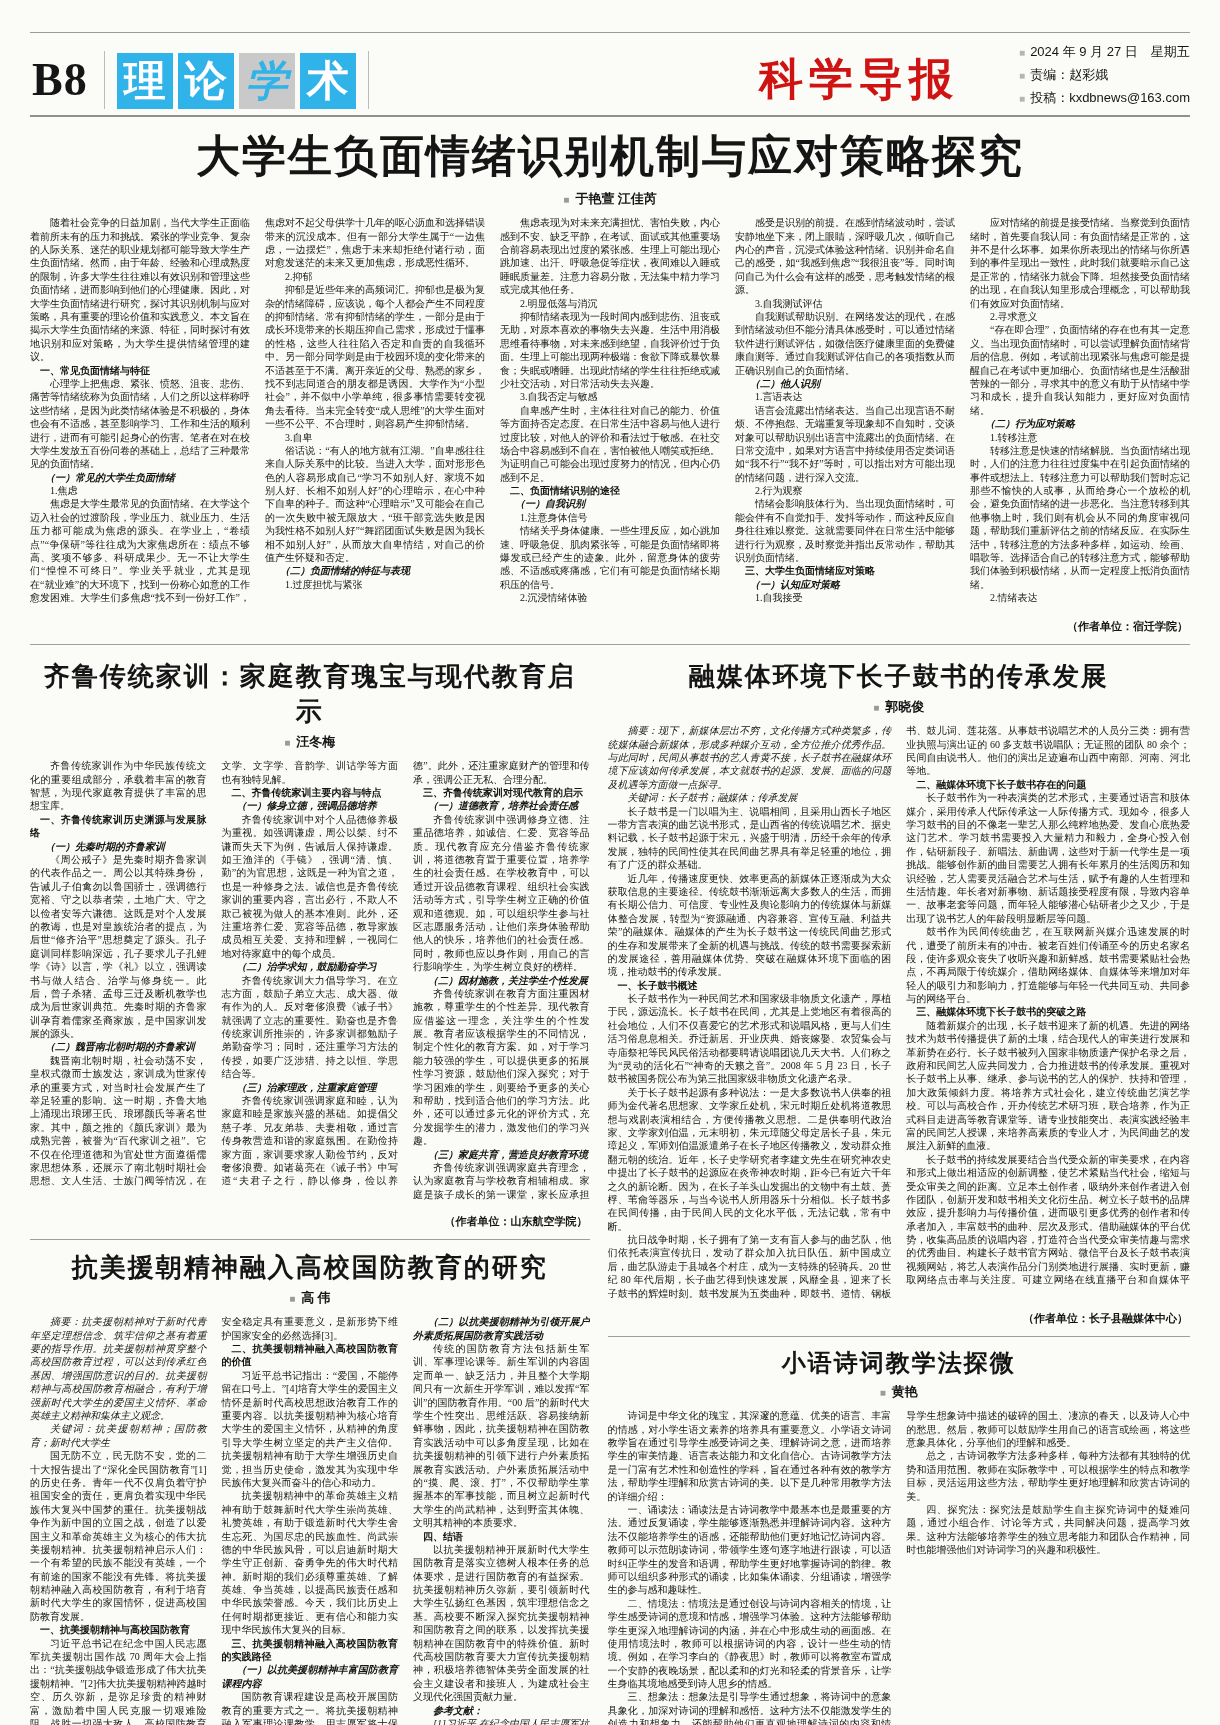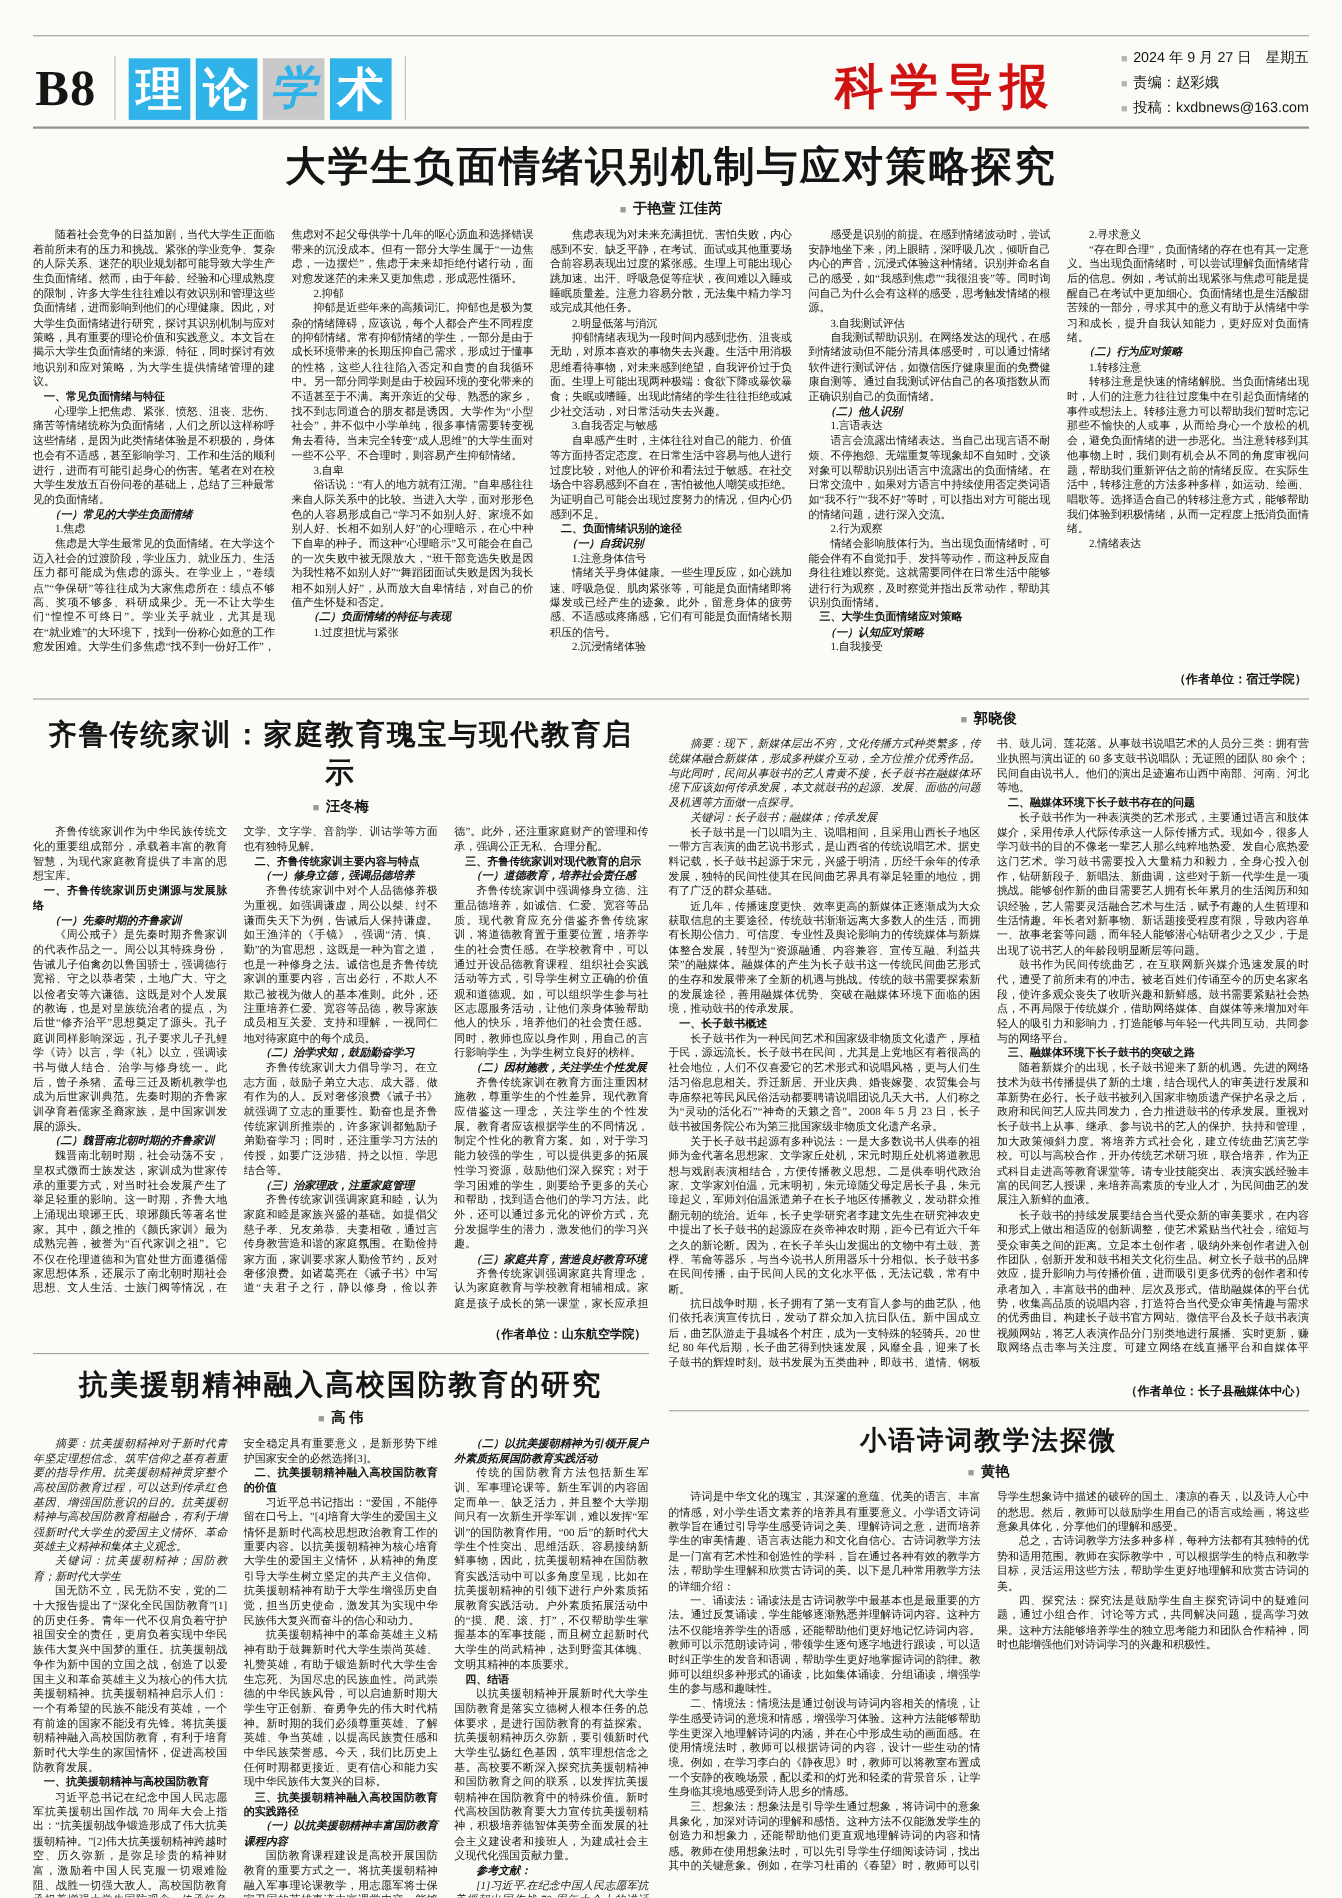--- a/index.html
+++ b/index.html
@@ -19,21 +19,21 @@
           line-height:56px;font-size:42px;font-weight:bold;font-family:"Liberation Sans",sans-serif;}
   .secbox.alt{background:#c9c9c9;color:#2fb3e8;font-family:"Liberation Serif",serif;font-style:italic;}
   .hdr-fill{flex:1;}
   .masthead{color:#cf1312;font-size:44px;font-weight:bold;
             font-family:"Liberation Serif",serif;letter-spacing:6px;margin-right:60px;}
   .hdr-info{font-size:13px;line-height:1.75;font-family:"Liberation Sans",sans-serif;}
   .hdr-info .sq{color:#b5b5b5;font-size:10px;margin-right:5px;}
   
   .art-title{font-family:"Liberation Sans","DejaVu Sans",sans-serif;font-weight:bold;
              text-align:center;letter-spacing:2px;margin:10px 0 2px 0;}
-  .t-xl{font-size:37px;}
+  .t-xl{font-size:44px;}
   .t-l{font-size:26px;}
   .t-m{font-size:24px;}
   .byline{text-align:center;font-size:13px;font-weight:bold;margin:4px 0 8px 0;
           font-family:Liberation Serif, serif;}
   .byline .sq{color:#9a9a9a;font-size:10px;margin-right:6px;}
   .art-body{text-align:justify;text-justify:inter-character;word-break:break-all;
             font-size:10px;line-height:1.34;column-gap:15px;column-fill:auto;overflow:hidden;}
   .art-body p{margin:0;}
   .bp{text-indent:2em;}
   .bh1{font-weight:bold;text-indent:1em;font-family:"Liberation Sans",sans-serif;}
@@ -108,20 +108,21 @@
         <p class="bh3">3.自我测试评估</p>
         <p class="bp">自我测试帮助识别。在网络发达的现代，在感到情绪波动但不能分清具体感受时，可以通过情绪软件进行测试评估，如微信医疗健康里面的免费健康自测等。通过自我测试评估自己的各项指数从而正确识别自己的负面情绪。</p>
         <p class="bh2">（二）他人识别</p>
         <p class="bh3">1.言语表达</p>
         <p class="bp">语言会流露出情绪表达。当自己出现言语不耐烦、不停抱怨、无端重复等现象却不自知时，交谈对象可以帮助识别出语言中流露出的负面情绪。在日常交流中，如果对方语言中持续使用否定类词语如“我不行”“我不好”等时，可以指出对方可能出现的情绪问题，进行深入交流。</p>
         <p class="bh3">2.行为观察</p>
         <p class="bp">情绪会影响肢体行为。当出现负面情绪时，可能会伴有不自觉扣手、发抖等动作，而这种反应自身往往难以察觉。这就需要同伴在日常生活中能够进行行为观察，及时察觉并指出反常动作，帮助其识别负面情绪。</p>
         <p class="bh1">三、大学生负面情绪应对策略</p>
         <p class="bh2">（一）认知应对策略</p>
         <p class="bh3">1.自我接受</p>
+        <p class="bp">应对情绪的前提是接受情绪。当察觉到负面情绪时，首先要自我认同：有负面情绪是正常的，这并不是什么坏事。如果你所表现出的情绪与你所遇到的事件呈现出一致性，此时我们就要暗示自己这是正常的，情绪张力就会下降。坦然接受负面情绪的出现，在自我认知里形成合理概念，可以帮助我们有效应对负面情绪。</p>
         <p class="bh3">2.寻求意义</p>
         <p class="bp">“存在即合理”，负面情绪的存在也有其一定意义。当出现负面情绪时，可以尝试理解负面情绪背后的信息。例如，考试前出现紧张与焦虑可能是提醒自己在考试中更加细心。负面情绪也是生活酸甜苦辣的一部分，寻求其中的意义有助于从情绪中学习和成长，提升自我认知能力，更好应对负面情绪。</p>
         <p class="bh2">（二）行为应对策略</p>
         <p class="bh3">1.转移注意</p>
         <p class="bp">转移注意是快速的情绪解脱。当负面情绪出现时，人们的注意力往往过度集中在引起负面情绪的事件或想法上。转移注意力可以帮助我们暂时忘记那些不愉快的人或事，从而给身心一个放松的机会，避免负面情绪的进一步恶化。当注意转移到其他事物上时，我们则有机会从不同的角度审视问题，帮助我们重新评估之前的情绪反应。在实际生活中，转移注意的方法多种多样，如运动、绘画、唱歌等。选择适合自己的转移注意方式，能够帮助我们体验到积极情绪，从而一定程度上抵消负面情绪。</p>
         <p class="bh3">2.情绪表达</p>
       </div>
     <div class="unit-line">（作者单位：宿迁学院）</div>
   </section>
 
@@ -181,20 +182,21 @@
             <p class="bp">以抗美援朝精神开展新时代大学生国防教育是落实立德树人根本任务的总体要求，是进行国防教育的有益探索。抗美援朝精神历久弥新，要引领新时代大学生弘扬红色基因，筑牢理想信念之基。高校要不断深入探究抗美援朝精神和国防教育之间的联系，以发挥抗美援朝精神在国防教育中的特殊价值。新时代高校国防教育要大力宣传抗美援朝精神，积极培养德智体美劳全面发展的社会主义建设者和接班人，为建成社会主义现代化强国贡献力量。</p>
             <p class="bp kai refhead">参考文献：</p>
             <p class="bp kai">[1]习近平.在纪念中国人民志愿军抗美援朝出国作战 70 周年大会上的讲话[N].人民日报,2020-10-24(002).</p>
           </div>
 
       </section>
     </div>
 
     <div class="stack-right">
       <section>
+        <h2 class="art-title t-l">融媒体环境下长子鼓书的传承发展</h2>
         <div class="byline"><span class="sq">■</span><span>郭晓俊</span></div>
         <div class="art-body" id="b3">
             <p class="bp kai">摘要：现下，新媒体层出不穷，文化传播方式种类繁多，传统媒体融合新媒体，形成多种媒介互动，全方位推介优秀作品。与此同时，民间从事鼓书的艺人青黄不接，长子鼓书在融媒体环境下应该如何传承发展，本文就鼓书的起源、发展、面临的问题及机遇等方面做一点探寻。</p>
             <p class="bp kai">关键词：长子鼓书；融媒体；传承发展</p>
             <p class="bp">长子鼓书是一门以唱为主、说唱相间，且采用山西长子地区一带方言表演的曲艺说书形式，是山西省的传统说唱艺术。据史料记载，长子鼓书起源于宋元，兴盛于明清，历经千余年的传承发展，独特的民间性使其在民间曲艺界具有举足轻重的地位，拥有了广泛的群众基础。</p>
             <p class="bp">近几年，传播速度更快、效率更高的新媒体正逐渐成为大众获取信息的主要途径。传统鼓书渐渐远离大多数人的生活，而拥有长期公信力、可信度、专业性及舆论影响力的传统媒体与新媒体整合发展，转型为“资源融通、内容兼容、宣传互融、利益共荣”的融媒体。融媒体的产生为长子鼓书这一传统民间曲艺形式的生存和发展带来了全新的机遇与挑战。传统的鼓书需要探索新的发展途径，善用融媒体优势、突破在融媒体环境下面临的困境，推动鼓书的传承发展。</p>
             <p class="bh1">一、长子鼓书概述</p>
             <p class="bp">长子鼓书作为一种民间艺术和国家级非物质文化遗产，厚植于民，源远流长。长子鼓书在民间，尤其是上党地区有着很高的社会地位，人们不仅喜爱它的艺术形式和说唱风格，更与人们生活习俗息息相关。乔迁新居、开业庆典、婚丧嫁娶、农贸集会与寺庙祭祀等民风民俗活动都要聘请说唱团说几天大书。人们称之为“灵动的活化石”“神奇的天籁之音”。2008 年 5 月 23 日，长子鼓书被国务院公布为第三批国家级非物质文化遗产名录。</p>
             <p class="bp">关于长子鼓书起源有多种说法：一是大多数说书人供奉的祖师为金代著名思想家、文学家丘处机，宋元时期丘处机将道教思想与戏剧表演相结合，方便传播教义思想。二是供奉明代政治家、文学家刘伯温，元末明初，朱元璋随父母定居长子县，朱元璋起义，军师刘伯温派遣弟子在长子地区传播教义，发动群众推翻元朝的统治。近年，长子史学研究者李建文先生在研究神农史中提出了长子鼓书的起源应在炎帝神农时期，距今已有近六千年之久的新论断。因为，在长子羊头山发掘出的文物中有土鼓、蒉桴、苇龠等器乐，与当今说书人所用器乐十分相似。长子鼓书多在民间传播，由于民间人民的文化水平低，无法记载，常有中断。</p>
             <p class="bp">抗日战争时期，长子拥有了第一支有盲人参与的曲艺队，他们依托表演宣传抗日，发动了群众加入抗日队伍。新中国成立后，曲艺队游走于县城各个村庄，成为一支特殊的轻骑兵。20 世纪 80 年代后期，长子曲艺得到快速发展，风靡全县，迎来了长子鼓书的辉煌时刻。鼓书发展为五类曲种，即鼓书、道情、钢板书、鼓儿词、莲花落。从事鼓书说唱艺术的人员分三类：拥有营业执照与演出证的 60 多支鼓书说唱队；无证照的团队 80 余个；民间自由说书人。他们的演出足迹遍布山西中南部、河南、河北等地。</p>

